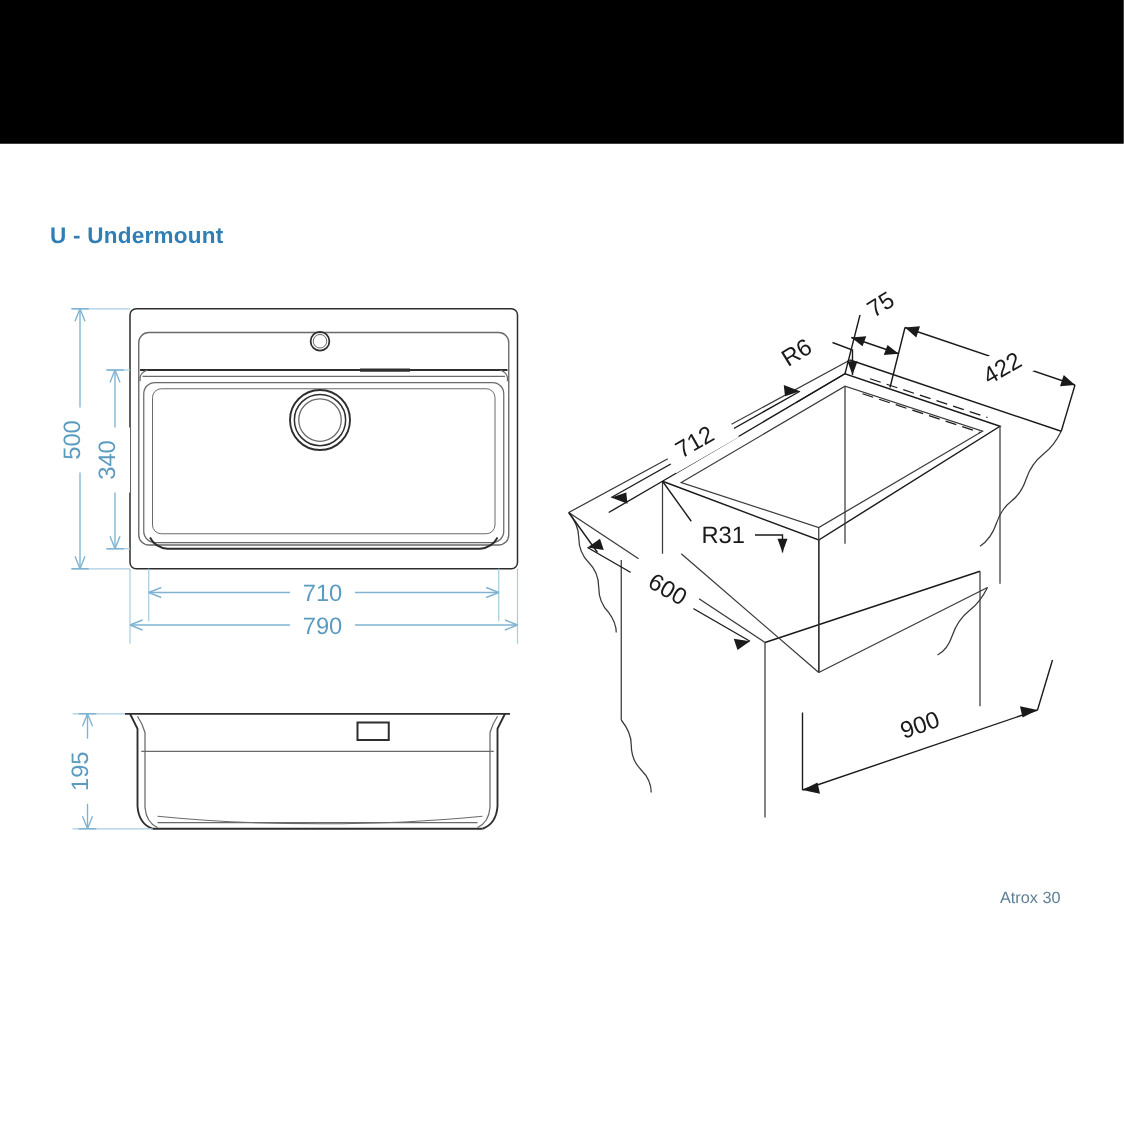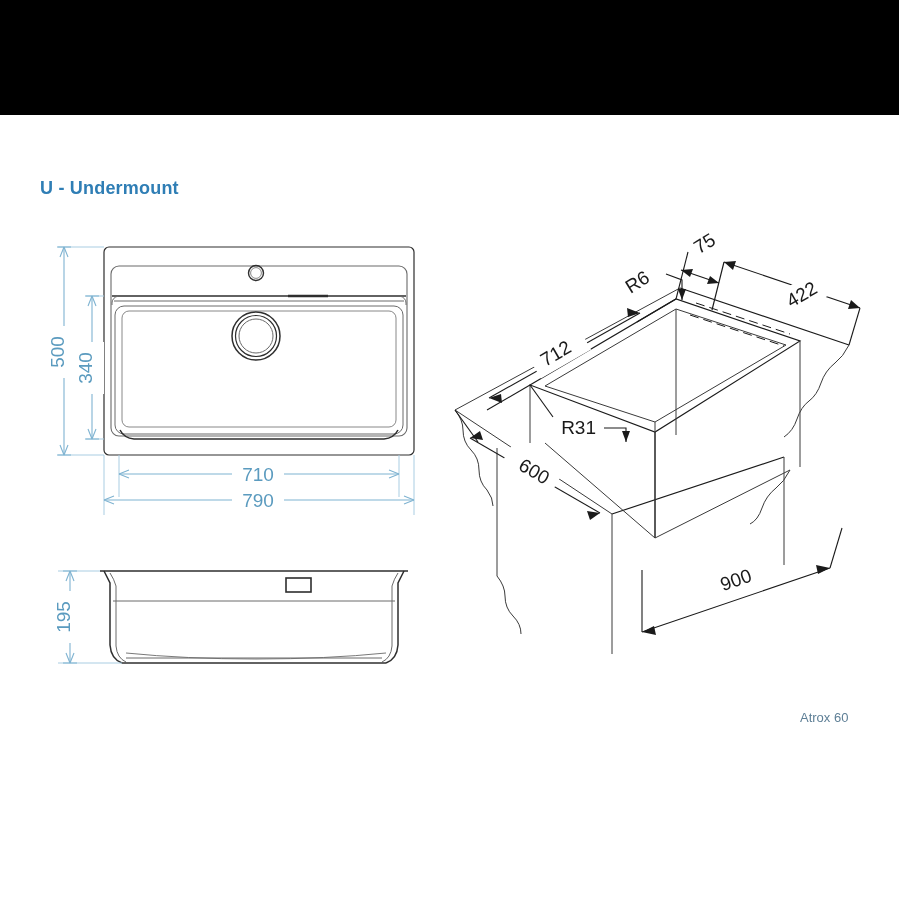--- a/index.html
+++ b/index.html
@@ -202,15 +202,15 @@
 
     <path d="M642,632 L830,568" class="dimline-k"></path>
     <path d="M642,632 l12,-6 l2,9 Z" fill="#1a1a1a" stroke="none"></path>
     <path d="M830,568 l-12,6 l-2,-9 Z" fill="#1a1a1a" stroke="none"></path>
     <path d="M642,632 v-62" class="dimline-k"></path>
     <path d="M830,568 L842,528" class="dimline-k"></path>
     <rect x="710" y="565" width="56" height="28" fill="#ffffff" stroke="none" transform="rotate(-19 738 579)"></rect>
     <text class="dimtxt-k" x="738" y="586" text-anchor="middle" transform="rotate(-19 738 586)">900</text>
   </svg>
 
-  <div id="caption">Atrox 60</div>
+  <div id="caption">Atrox 30</div>
 
 </div>
 
 </body></html>

